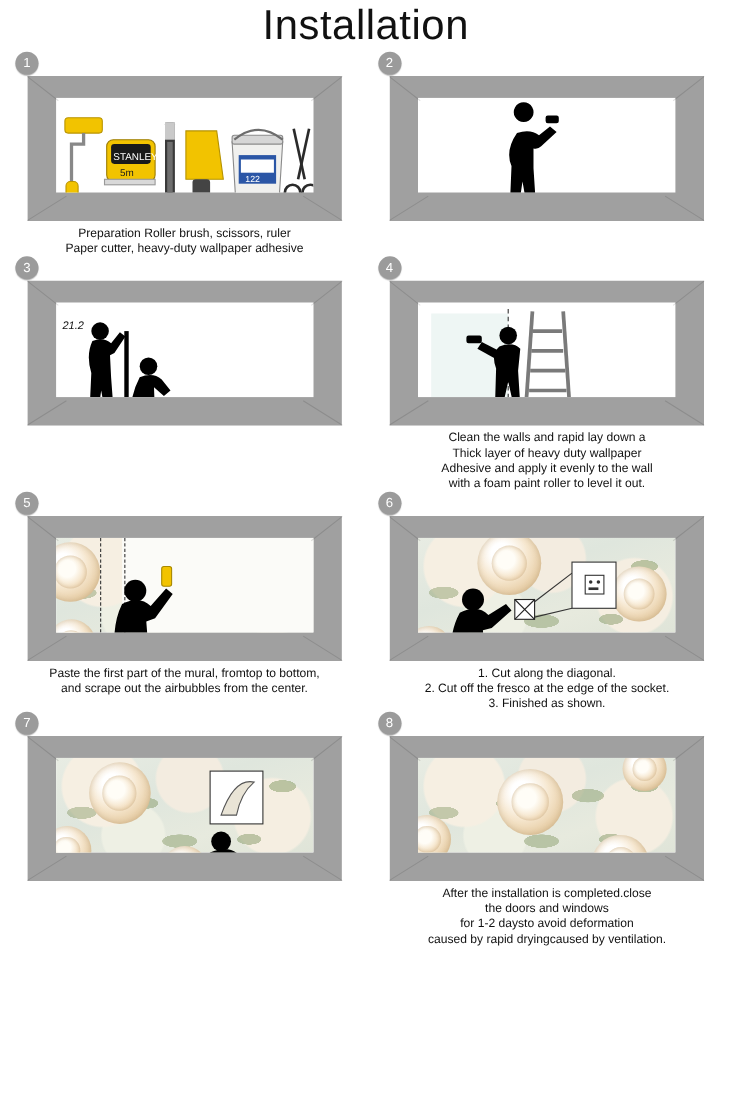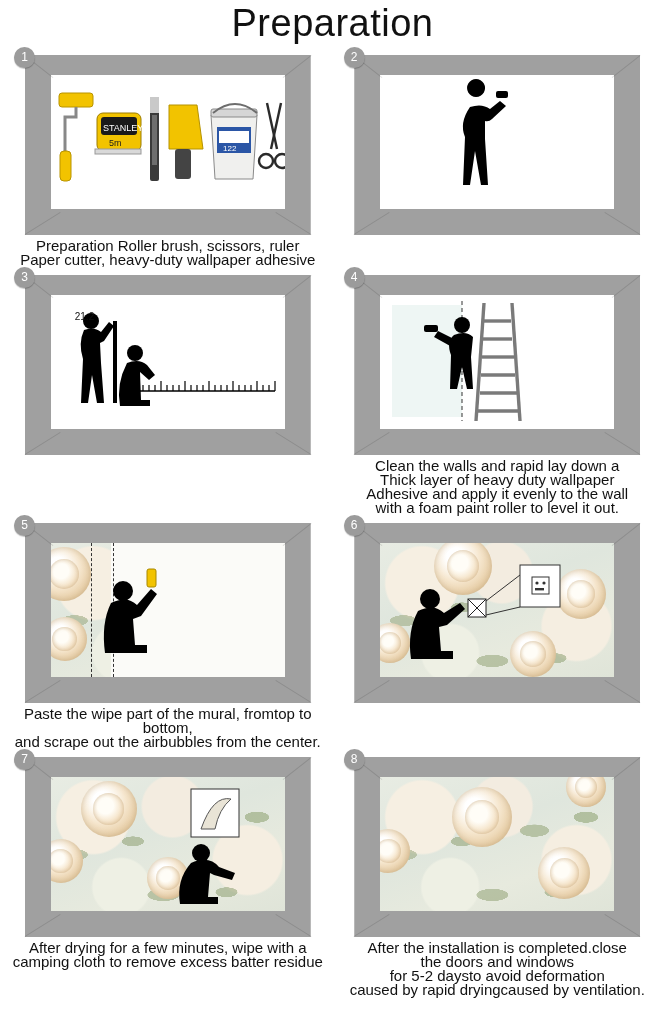--- a/index.html
+++ b/index.html
@@ -48,22 +48,22 @@
     color: #ffffff;
     font-size: 12px;
     line-height: 21px;
     text-align: center;
     z-index: 5;
     box-shadow: 0 1px 1px rgba(0,0,0,0.25);
   }
   .frame {
     position: relative;
     width: 286px;
-    height: 180px;
-    margin-top: 6px;
+    height: 132px;
+    margin-top: 20px;
     box-sizing: border-box;
   }
   
   .frame .outer {
     position: absolute;
     inset: 0;
     background: #a0a0a0;
     clip-path: polygon(0 0, 100% 0, 100% 100%, 0 100%);
   }
   .frame .inner {
@@ -85,21 +85,21 @@
     background: rgba(0,0,0,0.12);
   }
   
   .bev-tl { left:0; top:0; width:36px; height:1px; transform: rotate(38deg); transform-origin: 0 0; }
   .bev-tr { right:0; top:0; width:36px; height:1px; transform: rotate(-38deg); transform-origin: 100% 0; }
   .bev-bl { left:0; bottom:0; width:42px; height:1px; transform: rotate(-32deg); transform-origin: 0 100%; }
   .bev-br { right:0; bottom:0; width:42px; height:1px; transform: rotate(32deg); transform-origin: 100% 100%; }
 
   .caption {
     text-align: center;
-    font-size: 15px;
+    font-size: 11px;
     line-height: 14px;
     margin-top: 4px;
     color: #111;
     white-space: pre-line;
     padding: 0 2px;
   }
   .step-1 .caption, .step-2 .caption { }
   .floral {
     position: absolute;
     inset: 0;
@@ -147,21 +147,21 @@
   .num-label {
     position: absolute;
     font-size: 10px;
     color: #111;
   }
   .tools { position: absolute; inset: 0; }
 </style>
 </head>
 <body>
 
-<h1 class="page-title">Preparation</h1>
+<h1 class="page-title">Installation</h1>
 
 <div class="grid">
 
   <div class="step step-1">
     <div class="badge">1</div>
     <div class="frame">
       <div class="outer"></div>
       <div class="inner">
         <div class="tools">
           <svg viewBox="0 0 234 134" width="234" height="134">
@@ -286,21 +286,21 @@
                 <line x1="188" y1="96" x2="188" y2="90"></line>
               <line x1="194" y1="96" x2="194" y2="90"></line>
                 <line x1="200" y1="96" x2="200" y2="90"></line>
               <line x1="206" y1="96" x2="206" y2="86"></line>
                 <line x1="212" y1="96" x2="212" y2="90"></line>
               <line x1="218" y1="96" x2="218" y2="90"></line>
                 <line x1="224" y1="96" x2="224" y2="86"></line>
             </g>
           </g>
         </svg>
-        <div class="num-label" style="left:24px; top:16px;">21.2</div>
+        <div class="num-label" style="left:6px; top:16px;font-style:italic;">21.2</div>
       </div>
       <div class="bevel">
         <span class="bev-tl"></span>
           <span class="bev-tr"></span>
           <span class="bev-bl"></span>
           <span class="bev-br"></span>
       </div>
     </div>
   </div>
 
@@ -364,21 +364,21 @@
           <rect x="96" y="26" width="9" height="18" rx="2" fill="#f2c300" stroke="#a88800"></rect>
         </svg>
       </div>
       <div class="bevel">
         <span class="bev-tl"></span>
           <span class="bev-tr"></span>
           <span class="bev-bl"></span>
           <span class="bev-br"></span>
       </div>
     </div>
-    <div class="caption">Paste the wipe part of the mural, fromtop to bottom,
+    <div class="caption">Paste the first part of the mural, fromtop to bottom,
 and scrape out the airbubbles from the center.</div>
   </div>
 
   <div class="step step-6">
     <div class="badge">6</div>
     <div class="frame">
       <div class="outer"></div>
       <div class="inner">
         <div class="floral"></div>
         <div class="leafdots"></div>
@@ -409,20 +409,23 @@
           </g>
         </svg>
       </div>
       <div class="bevel">
         <span class="bev-tl"></span>
           <span class="bev-tr"></span>
           <span class="bev-bl"></span>
           <span class="bev-br"></span>
       </div>
     </div>
+    <div class="caption">1. Cut along the diagonal.
+2. Cut off the fresco at the edge of the socket.
+3. Finished as shown.</div>
   </div>
 
   <div class="step step-7">
     <div class="badge">7</div>
     <div class="frame">
       <div class="outer"></div>
       <div class="inner">
         <div class="floral"></div>
         <div class="leafdots"></div>
         <div class="rose" style="left:30px; top:4px; width:56px; height:56px;"></div>
@@ -439,22 +442,20 @@
           </g>
         </svg>
       </div>
       <div class="bevel">
         <span class="bev-tl"></span>
           <span class="bev-tr"></span>
           <span class="bev-bl"></span>
           <span class="bev-br"></span>
       </div>
     </div>
-    <div class="caption">After drying for a few minutes, wipe with a
-camping cloth to remove excess batter residue</div>
   </div>
 
   <div class="step step-8">
     <div class="badge">8</div>
     <div class="frame">
       <div class="outer"></div>
       <div class="inner">
         <div class="floral"></div>
         <div class="leafdots"></div>
         <div class="rose" style="left:72px; top:10px; width:60px; height:60px;"></div>
@@ -464,17 +465,17 @@
       </div>
       <div class="bevel">
         <span class="bev-tl"></span>
           <span class="bev-tr"></span>
           <span class="bev-bl"></span>
           <span class="bev-br"></span>
       </div>
     </div>
     <div class="caption">After the installation is completed.close
 the doors and windows
-for 5-2 daysto avoid deformation
+for 1-2 daysto avoid deformation
 caused by rapid dryingcaused by ventilation.</div>
   </div>
 
 </div>
 
 </body></html>

